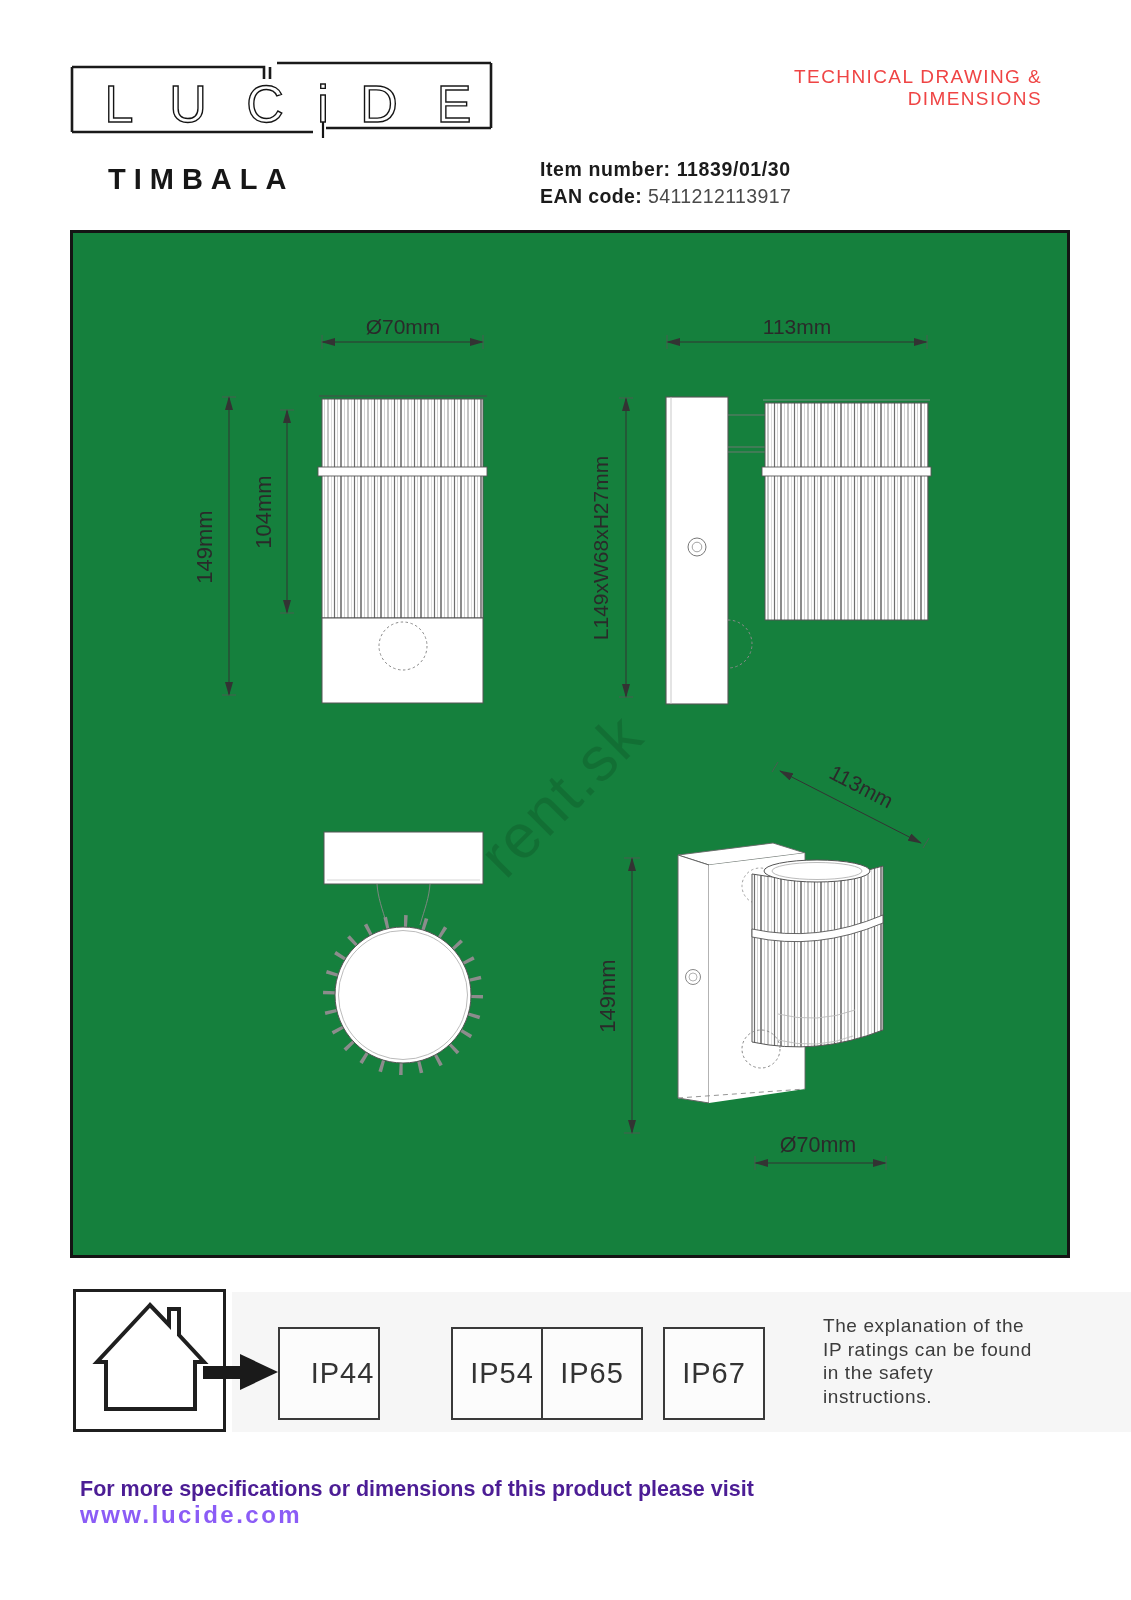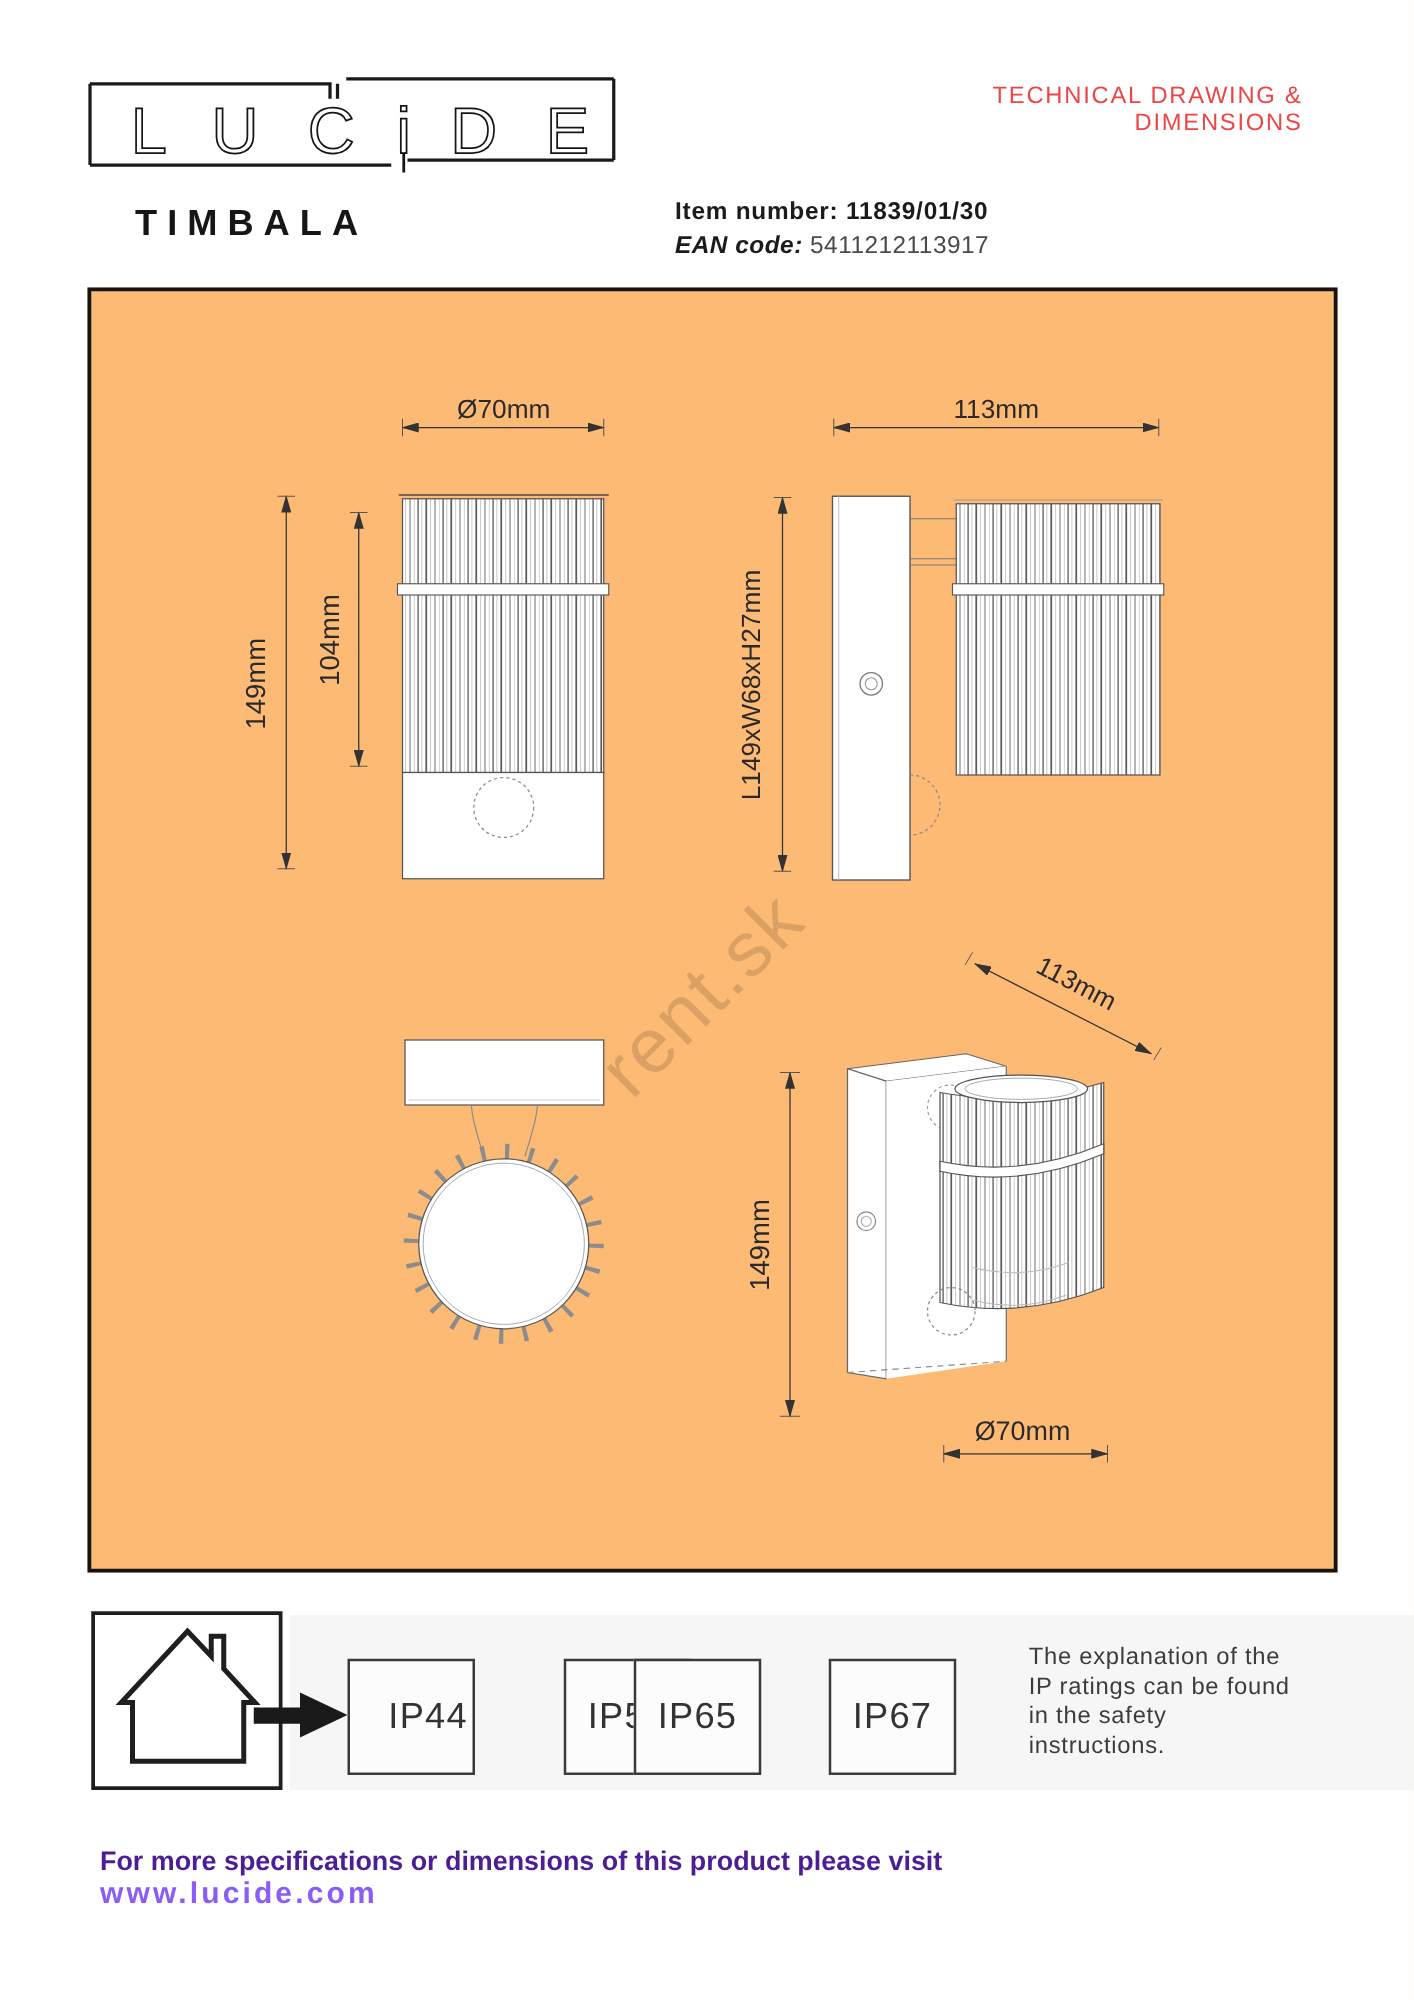--- a/index.html
+++ b/index.html
@@ -14,27 +14,27 @@
   #doc-type-title {
     left:660px; top:66px; width:382px; text-align:right;
     font-size:19px; letter-spacing:1.4px; color:#ef4444; font-weight:400;
   }
   #product-name {
     left:80px; top:163px; font-size:29px; font-weight:bold;
     letter-spacing:8px; color:#161616;margin-left:28px;
   }
   #item-line { left:540px; top:158px; font-size:19.5px; font-weight:bold; color:#1b1b1b; letter-spacing:.6px; }
   #ean-line  { left:540px; top:185px; font-size:19.5px; color:#1b1b1b; letter-spacing:.4px; }
-  #ean-line .lbl { font-weight:bold;font-style:italic; }
+  #ean-line .lbl { font-weight:bold; }
   #ean-line .val { font-weight:400; color:#4a4a4a; }
 
   
   #drawing-frame {
     left:70px; top:230px; width:1000px; height:1028px;
-    border:3px solid #141414; background:#fdba74;
+    border:3px solid #141414; background:#15803d;
   }
   #drawing-svg { position:absolute; left:0; top:0; }
 
   
   #ip-band { left:232px; top:1292px; width:899px; height:140px; background:#f6f6f6; }
   #house-box {
     left:73px; top:1289px; width:153px; height:143px;
     border:3px solid #1f1f1f; background:#ffffff;
   }
   .ip-box {
@@ -215,21 +215,21 @@
   </svg>
 </div>
 
 <svg class="abs" style="left:200px; top:1350px;" width="82" height="44" viewBox="0 0 82 44">
   <rect x="3" y="16" width="37" height="13" fill="#1a1a1a"></rect>
   <polygon points="40,4 40,40 78,22" fill="#1a1a1a"></polygon>
 </svg>
 
 <div class="abs ip-box" style="left:278px;padding-left:27px;">IP44</div>
 <div class="abs ip-box" style="left:403px;margin-left:48px;">IP54</div>
-<div class="abs ip-box" style="left:507px;">IP65</div>
+<div class="abs ip-box" style="left:541px;">IP65</div>
 <div class="abs ip-box" style="left:663px;">IP67</div>
 
 <div class="abs" id="ip-note">
   <div>The explanation of the</div>
   <div>IP ratings can be found</div>
   <div>in the safety</div>
   <div>instructions.</div>
 </div>
 
 <div class="abs" id="footer-line1">For more specifications or dimensions of this product please visit</div>

